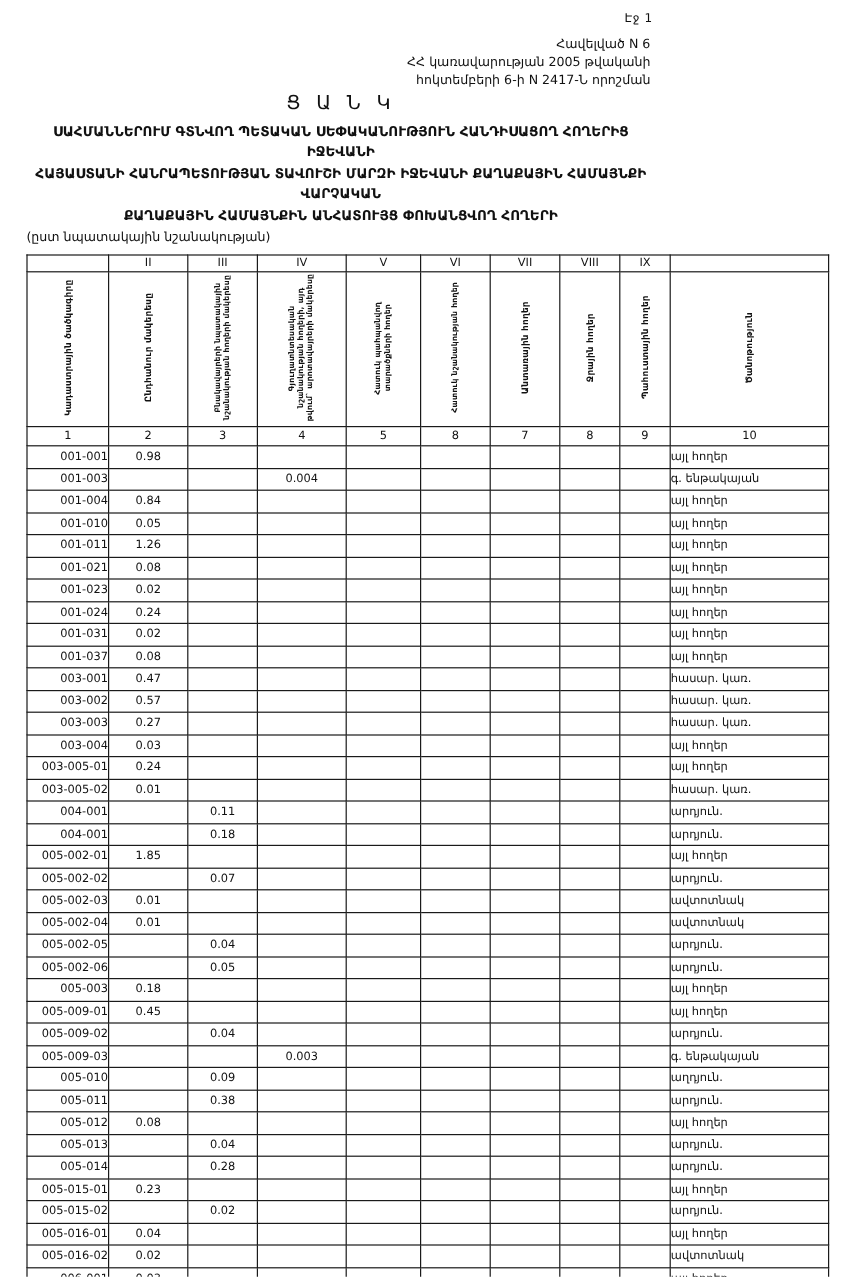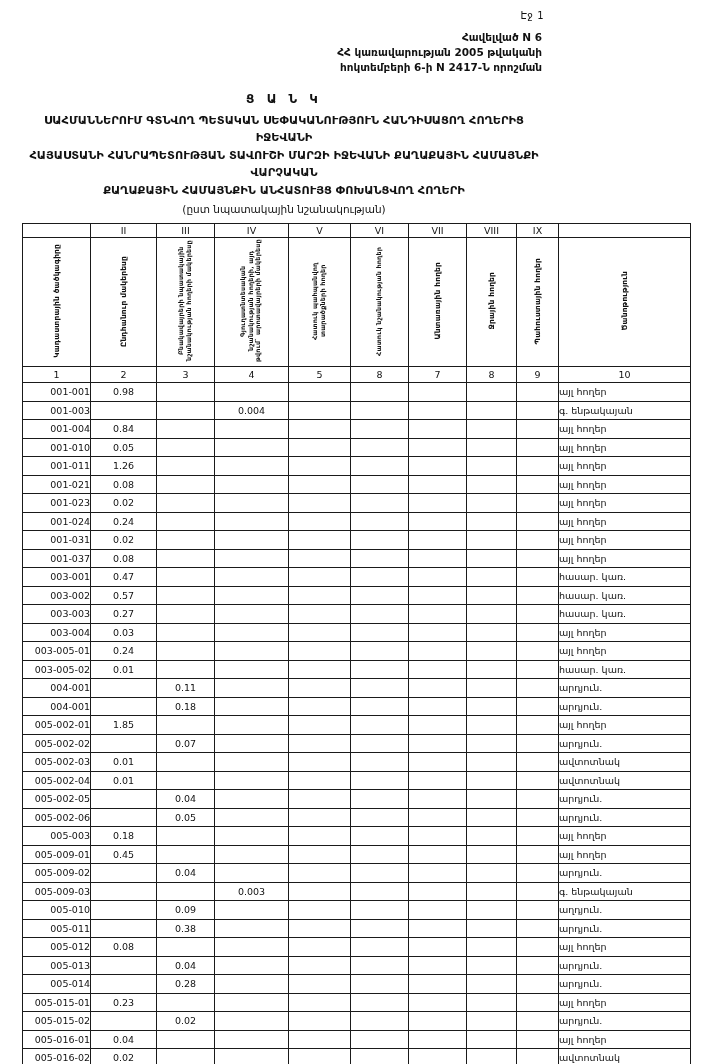--- a/index.html
+++ b/index.html
@@ -26,41 +26,40 @@
     position: absolute;
     top: 10px;
     right: 24px;
     font-size: 10px;
     letter-spacing: .5px;
   }
   .attach-block {
     text-align: right;
     font-size: 10.5px;
     line-height: 1.45;
-    font-weight: bold;
+    font-weight: normal;
     margin-top: 16px;
     margin-right: 4px;
   }
   .doc-kind {
     text-align: center;
-    font-size: 12px;
-    font-weight: bold;
+    font-size: 16px;
+    font-weight: normal;
     letter-spacing: 4px;
-    margin-top: 16px;
   }
   .doc-title {
     text-align: center;
     font-size: 11.3px;
     font-weight: bold;
     line-height: 1.55;
     margin-top: 6px;
     padding: 0 6px;
   }
   .doc-subtitle {
-    text-align: center;
+    text-align: left;
     font-size: 10.5px;
     margin-top: 4px;
     margin-bottom: 8px;
   }
 
   table.grid {
     border-collapse: collapse;
     width: 100%;
     table-layout: fixed;
     margin-top: 6px;

